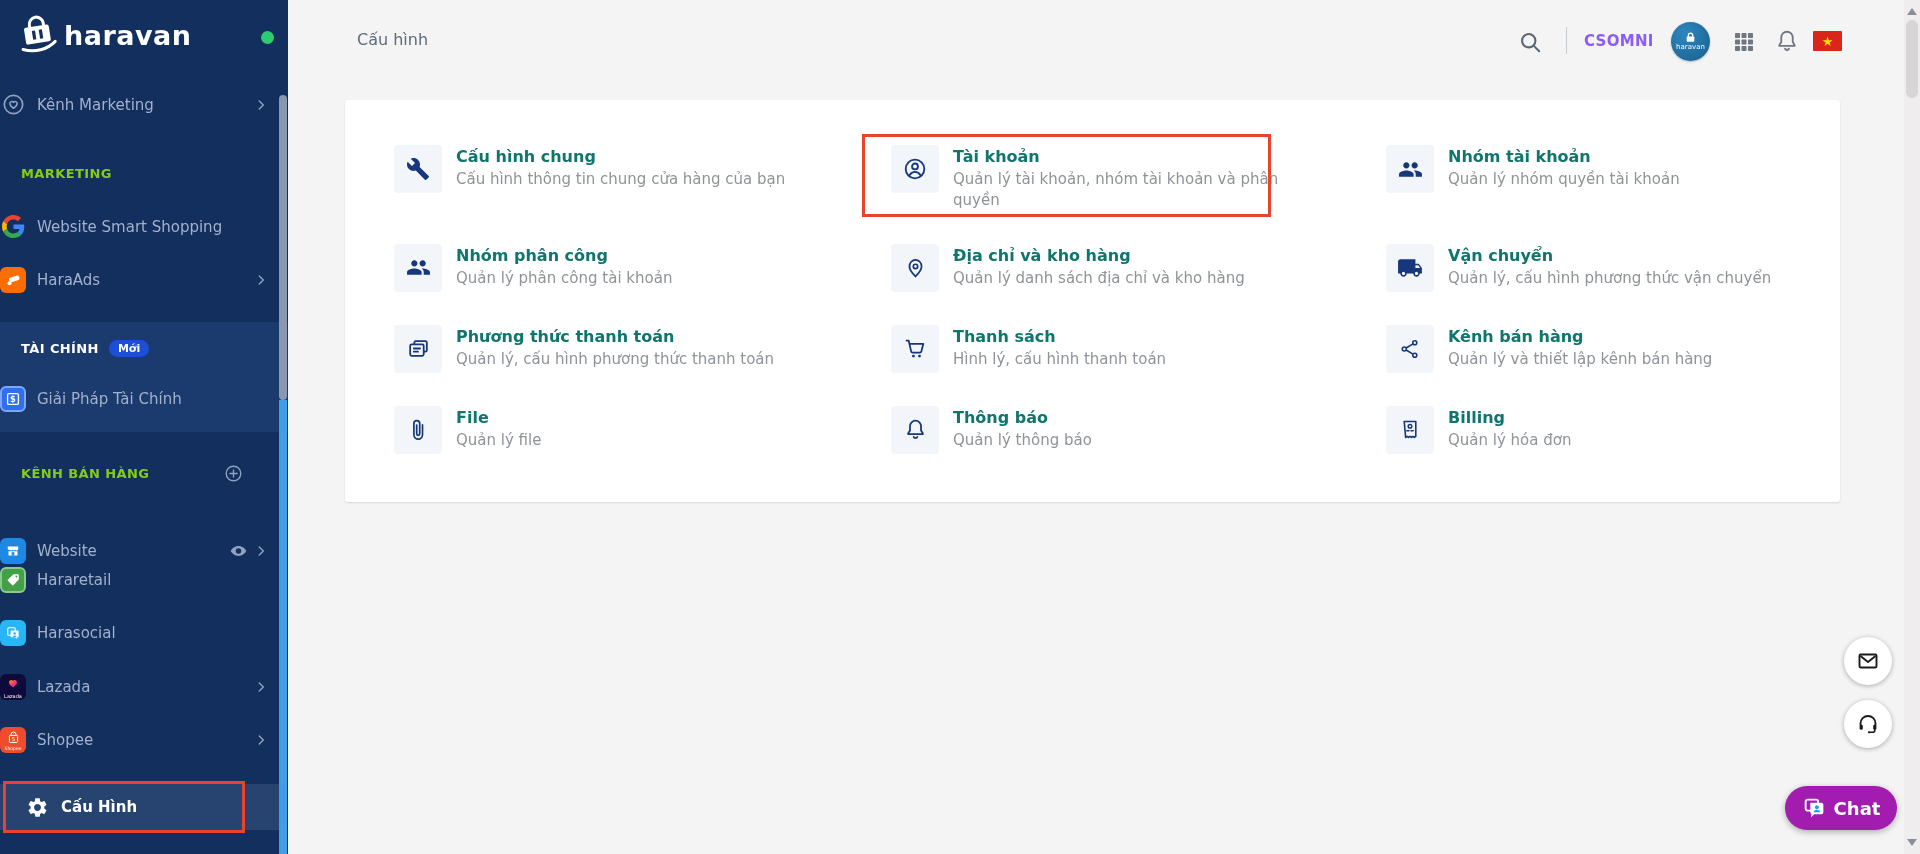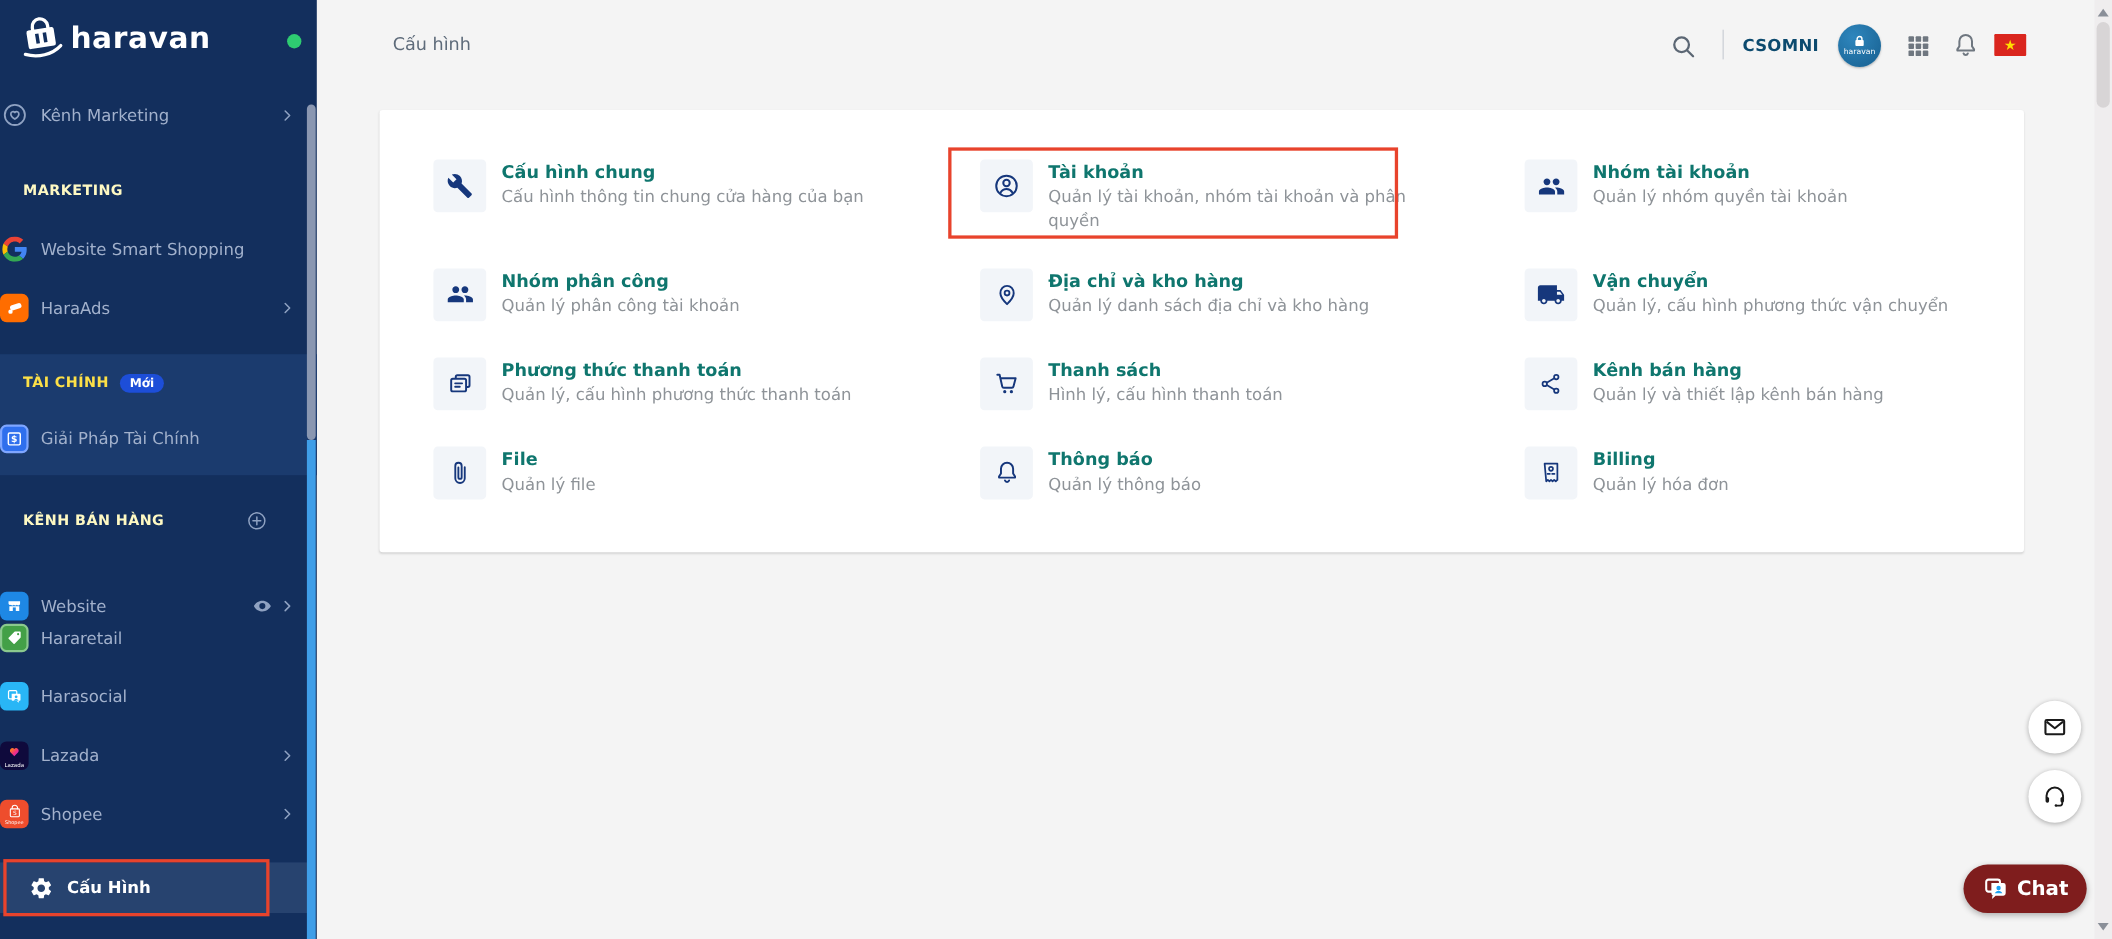--- a/index.html
+++ b/index.html
@@ -4,43 +4,43 @@
 <style>
   * { margin:0; padding:0; box-sizing:border-box; }
   html,body { width:1920px; height:854px; overflow:hidden; }
   body { font-family:"DejaVu Sans","Liberation Sans",sans-serif; background:#F4F4F4; }
   #screen { position:relative; width:1920px; height:854px; background:#F4F4F4; overflow:hidden; }
 
   
   #sidebar { position:absolute; left:0; top:0; width:288px; height:854px; background:#132F5D; z-index:5; }
   .srow { position:absolute; left:0; width:280px; height:53px; display:flex; align-items:center; cursor:pointer; }
   .srow .slabel { color:#A2B1CC; font-size:15px; }
-  .sheader { position:absolute; left:0; width:280px; height:34px; display:flex; align-items:center; padding-left:21px; color:#fef9c3; font-size:13px; font-weight:bold; letter-spacing:.4px; }
+  .sheader { position:absolute; left:0; width:280px; height:34px; display:flex; align-items:center; padding-left:21px; color:#84cc16; font-size:13px; font-weight:bold; letter-spacing:.4px; }
   .sicon { width:26px; height:26px; margin-right:11px; display:flex; align-items:center; justify-content:center; flex-shrink:0; }
   .tile { width:26px; height:26px; border-radius:6px; display:flex; align-items:center; justify-content:center; position:relative; overflow:hidden; }
   .tile-caption { position:absolute; bottom:1px; left:0; right:0; text-align:center; font-size:5px; color:#fff; line-height:1; }
   .chev { position:absolute; right:12px; top:50%; transform:translateY(-50%); display:flex; }
   .eye { position:absolute; right:32px; top:50%; transform:translateY(-50%); display:flex; }
   #logo { position:absolute; left:16px; top:12px; display:flex; align-items:center; }
   #logo-text { color:#fff; font-size:27px; font-weight:bold; letter-spacing:.5px; margin-left:4px; }
   #green-dot { position:absolute; left:261px; top:31px; width:13px; height:13px; border-radius:50%; background:#2ECC71; }
   #tc-block { position:absolute; left:0; top:322px; width:288px; height:110px; background:#1B3B6E; }
   #tc-header { position:absolute; top:8px; left:0; width:280px; height:36px; display:flex; align-items:center; padding-left:21px; }
-  #tc-header .tc-title { color:#fde047; font-size:13px; font-weight:bold; letter-spacing:.4px; }
+  #tc-header .tc-title { color:#ffffff; font-size:13px; font-weight:bold; letter-spacing:.4px; }
   .badge { margin-left:10px; background:#1d4ed8; color:#fff; font-size:11px; font-weight:bold; padding:2px 9px; border-radius:9px; }
   #cau-hinh-row { position:absolute; left:0; top:784px; width:280px; height:46px; background:#27436F; display:flex; align-items:center; padding-left:24px; cursor:pointer; }
   #cau-hinh-row .slabel { color:#fff; font-weight:bold; font-size:15px; }
   #side-scroll-track { position:absolute; right:1px; top:95px; width:8px; height:305px; background:#8A97B1; border-radius:4px; }
   #side-scroll-thumb { position:absolute; right:1px; top:400px; width:8px; height:454px; background:#3F9EE8; }
 
   
   #breadcrumb { position:absolute; left:357px; top:30px; font-size:16px; color:#5E6B7A; z-index:2; }
   #search-btn { position:absolute; left:1516px; top:28px; width:28px; height:28px; display:flex; align-items:center; justify-content:center; cursor:pointer; z-index:2; }
   #topbar-divider { position:absolute; left:1566px; top:27px; width:1px; height:27px; background:#C6CBD2; z-index:2; }
-  #account-name { position:absolute; left:1584px; top:32px; font-size:15px; font-weight:bold; color:#0c4a6e; letter-spacing:.3px; z-index:2; cursor:pointer; }
+  #account-name { position:absolute; left:1584px; top:32px; font-size:15px; font-weight:bold; color:#8b5cf6; letter-spacing:.3px; z-index:2; cursor:pointer; }
   #avatar { position:absolute; left:1671px; top:22px; width:39px; height:39px; border-radius:50%; background:radial-gradient(circle at 35% 30%, #2E86BD, #175F8F); display:flex; flex-direction:column; align-items:center; justify-content:center; cursor:pointer; z-index:2; box-shadow:0 1px 2px rgba(0,0,0,.25); }
   #avatar .av-text { color:#fff; font-size:7px; line-height:1; margin-top:1px; }
   #apps-btn { position:absolute; left:1732px; top:30px; cursor:pointer; z-index:2; display:flex; }
   #bell-btn { position:absolute; left:1774px; top:28px; cursor:pointer; z-index:2; display:flex; }
   #flag { position:absolute; left:1813px; top:31px; width:29px; height:20px; background:#DA251D; display:flex; align-items:center; justify-content:center; z-index:2; cursor:pointer; border-radius:1px; }
   #flag span { color:#FFDE00; font-size:13px; line-height:1; }
 
   
   #card { position:absolute; left:345px; top:100px; width:1495px; height:402px; background:#fff; border-radius:3px; box-shadow:0 1px 2px rgba(0,0,0,.13); z-index:1; }
   #grid { display:grid; grid-template-columns:497px 495px auto; grid-row-gap:33px; padding:45px 20px 0 49px; }
@@ -52,21 +52,21 @@
 
   
   .red-box { position:absolute; border:3px solid #E8432C; z-index:20; pointer-events:none; }
   #red-box-account { left:862px; top:134px; width:409px; height:83px; }
   #red-box-cauhinh { left:3px; top:781px; width:242px; height:52px; }
 
   
   .float-circle { position:absolute; width:48px; height:48px; border-radius:50%; background:#fff; box-shadow:0 1px 5px rgba(0,0,0,.3); display:flex; align-items:center; justify-content:center; cursor:pointer; z-index:15; }
   #mail-btn { left:1844px; top:637px; }
   #headset-btn { left:1844px; top:700px; }
-  #chat-btn { position:absolute; left:1785px; top:786px; width:112px; height:44px; border-radius:22px; background:#7f1d1d; display:flex; align-items:center; justify-content:center; gap:7px; cursor:pointer; z-index:15; box-shadow:0 2px 6px rgba(0,0,0,.3); }
+  #chat-btn { position:absolute; left:1785px; top:786px; width:112px; height:44px; border-radius:22px; background:#a21caf; display:flex; align-items:center; justify-content:center; gap:7px; cursor:pointer; z-index:15; box-shadow:0 2px 6px rgba(0,0,0,.3); }
   #chat-btn .chat-label { color:#fff; font-size:18px; font-weight:bold; }
 
   
   #page-scrollbar { position:absolute; right:0; top:0; width:16px; height:854px; background:#EFEDEE; z-index:30; }
   #scroll-up-arrow { position:absolute; top:8px; left:3px; width:0; height:0; border-left:5px solid transparent; border-right:5px solid transparent; border-bottom:7px solid #8A8F98; }
   #scroll-down-arrow { position:absolute; bottom:8px; left:3px; width:0; height:0; border-left:5px solid transparent; border-right:5px solid transparent; border-top:7px solid #8A8F98; }
   #scroll-thumb { position:absolute; top:20px; left:2px; width:12px; height:78px; background:#D8D5D6; border-radius:6px; }
 </style>
 </head>
 <body>

